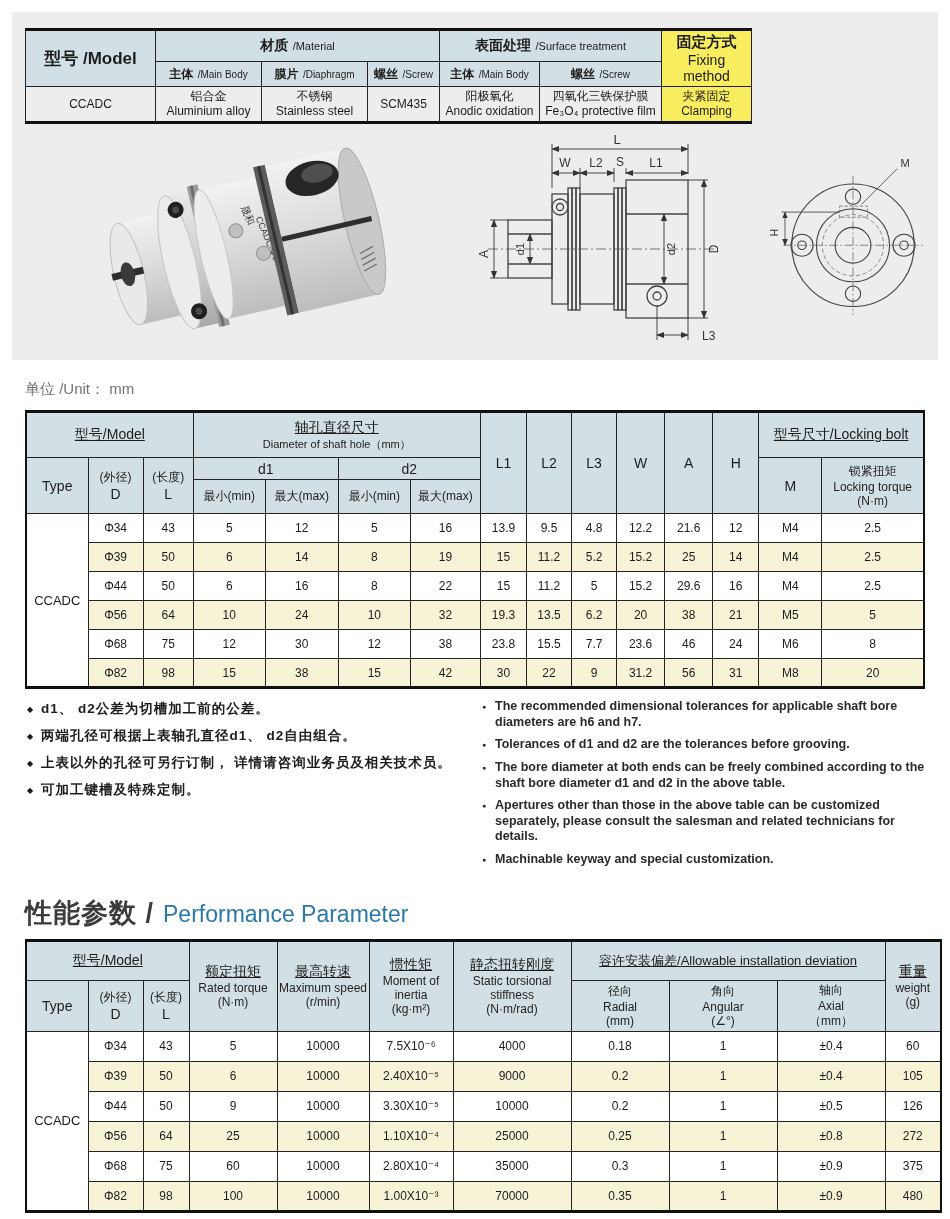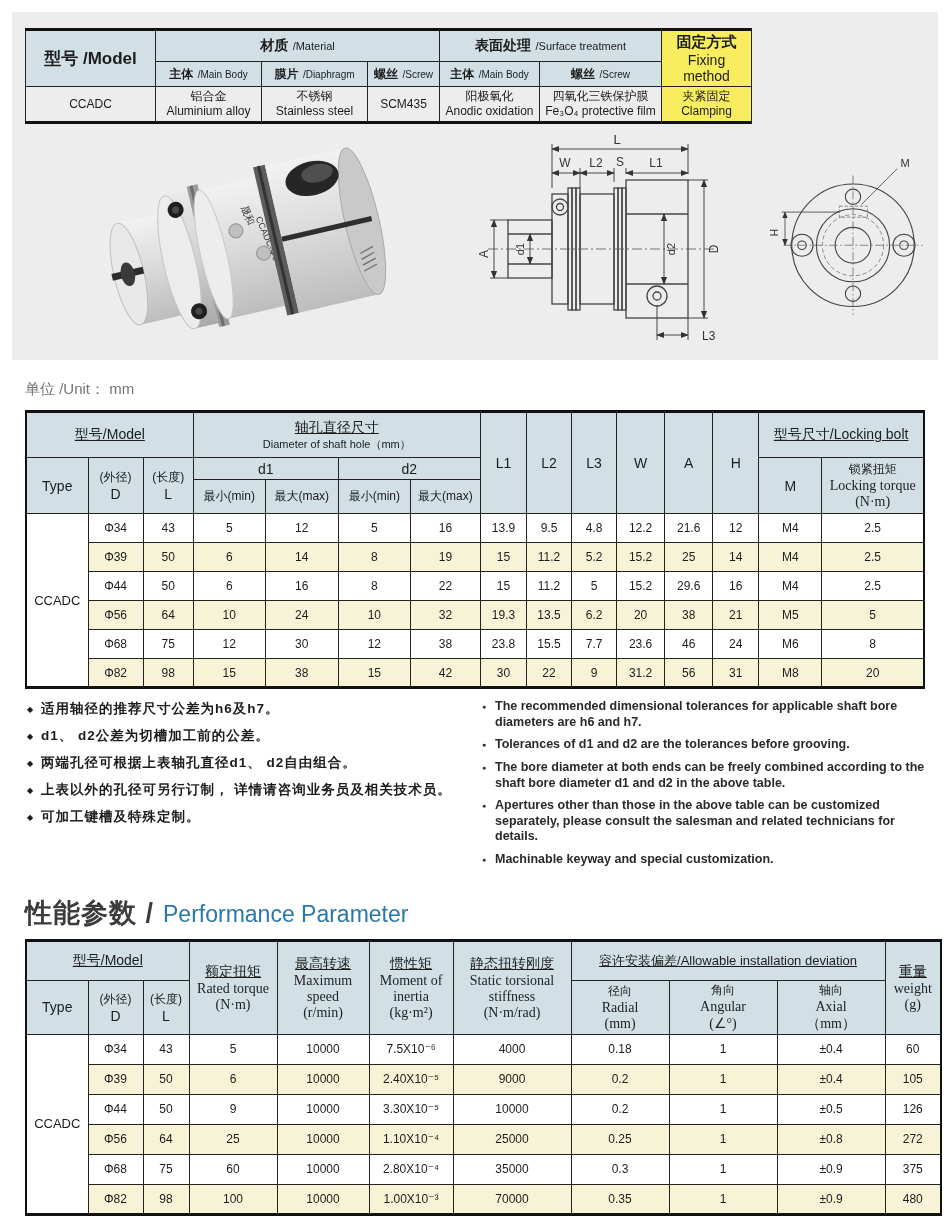--- a/index.html
+++ b/index.html
@@ -71,21 +71,21 @@
   .data-table th, .data-table td {
     border: 1px solid #222;
     text-align: center;
     vertical-align: middle;
     padding: 1px 1px;
   }
   .data-table th { background: #d2e0e5; font-weight: normal; }
   .g-cn { font-size: 14px; text-decoration: underline; }
   .g-en { font-size: 11px; }
   .h-sm-cn { font-size: 12px; }
-  .h-sm-en { font-size: 14px; color:#222;font-family:Liberation Serif, serif; }
+  .h-sm-en { font-size: 12px; color:#222; }
   .h-letter { font-size: 14px; }
   .data-table td { font-size: 12px; background: #fff; }
   .data-table tr.stripe td { background: #f7f3d6; }
   .data-table td.series-cell { background: #fff; font-size: 13px; }
   .size-table td { height: 29px; }
   .perf-table td { height: 30px; }
 
   
   .notes {
     width: 905px;
@@ -485,21 +485,20 @@
         <td>56</td>
         <td>31</td>
         <td>M8</td>
         <td>20</td>
   </tr>
 </tbody>
   </table>
 
 <div class="notes">
   <ul class="notes-col notes-cn">
-    <li>适用轴径的推荐尺寸公差为h6及h7。</li>
     <li>d1、 d2公差为切槽加工前的公差。</li>
     <li>两端孔径可根据上表轴孔直径d1、 d2自由组合。</li>
     <li>上表以外的孔径可另行订制， 详情请咨询业务员及相关技术员。</li>
     <li>可加工键槽及特殊定制。</li>
   </ul>
   <ul class="notes-col notes-en">
     <li>The recommended dimensional tolerances for applicable shaft bore diameters are h6 and h7.</li>
     <li>Tolerances of d1 and d2 are the tolerances before grooving.</li>
     <li>The bore diameter at both ends can be freely combined according to the shaft bore diameter d1 and d2 in the above table.</li>
     <li>Apertures other than those in the above table can be customized separately, please consult the salesman and related technicians for details.</li>

